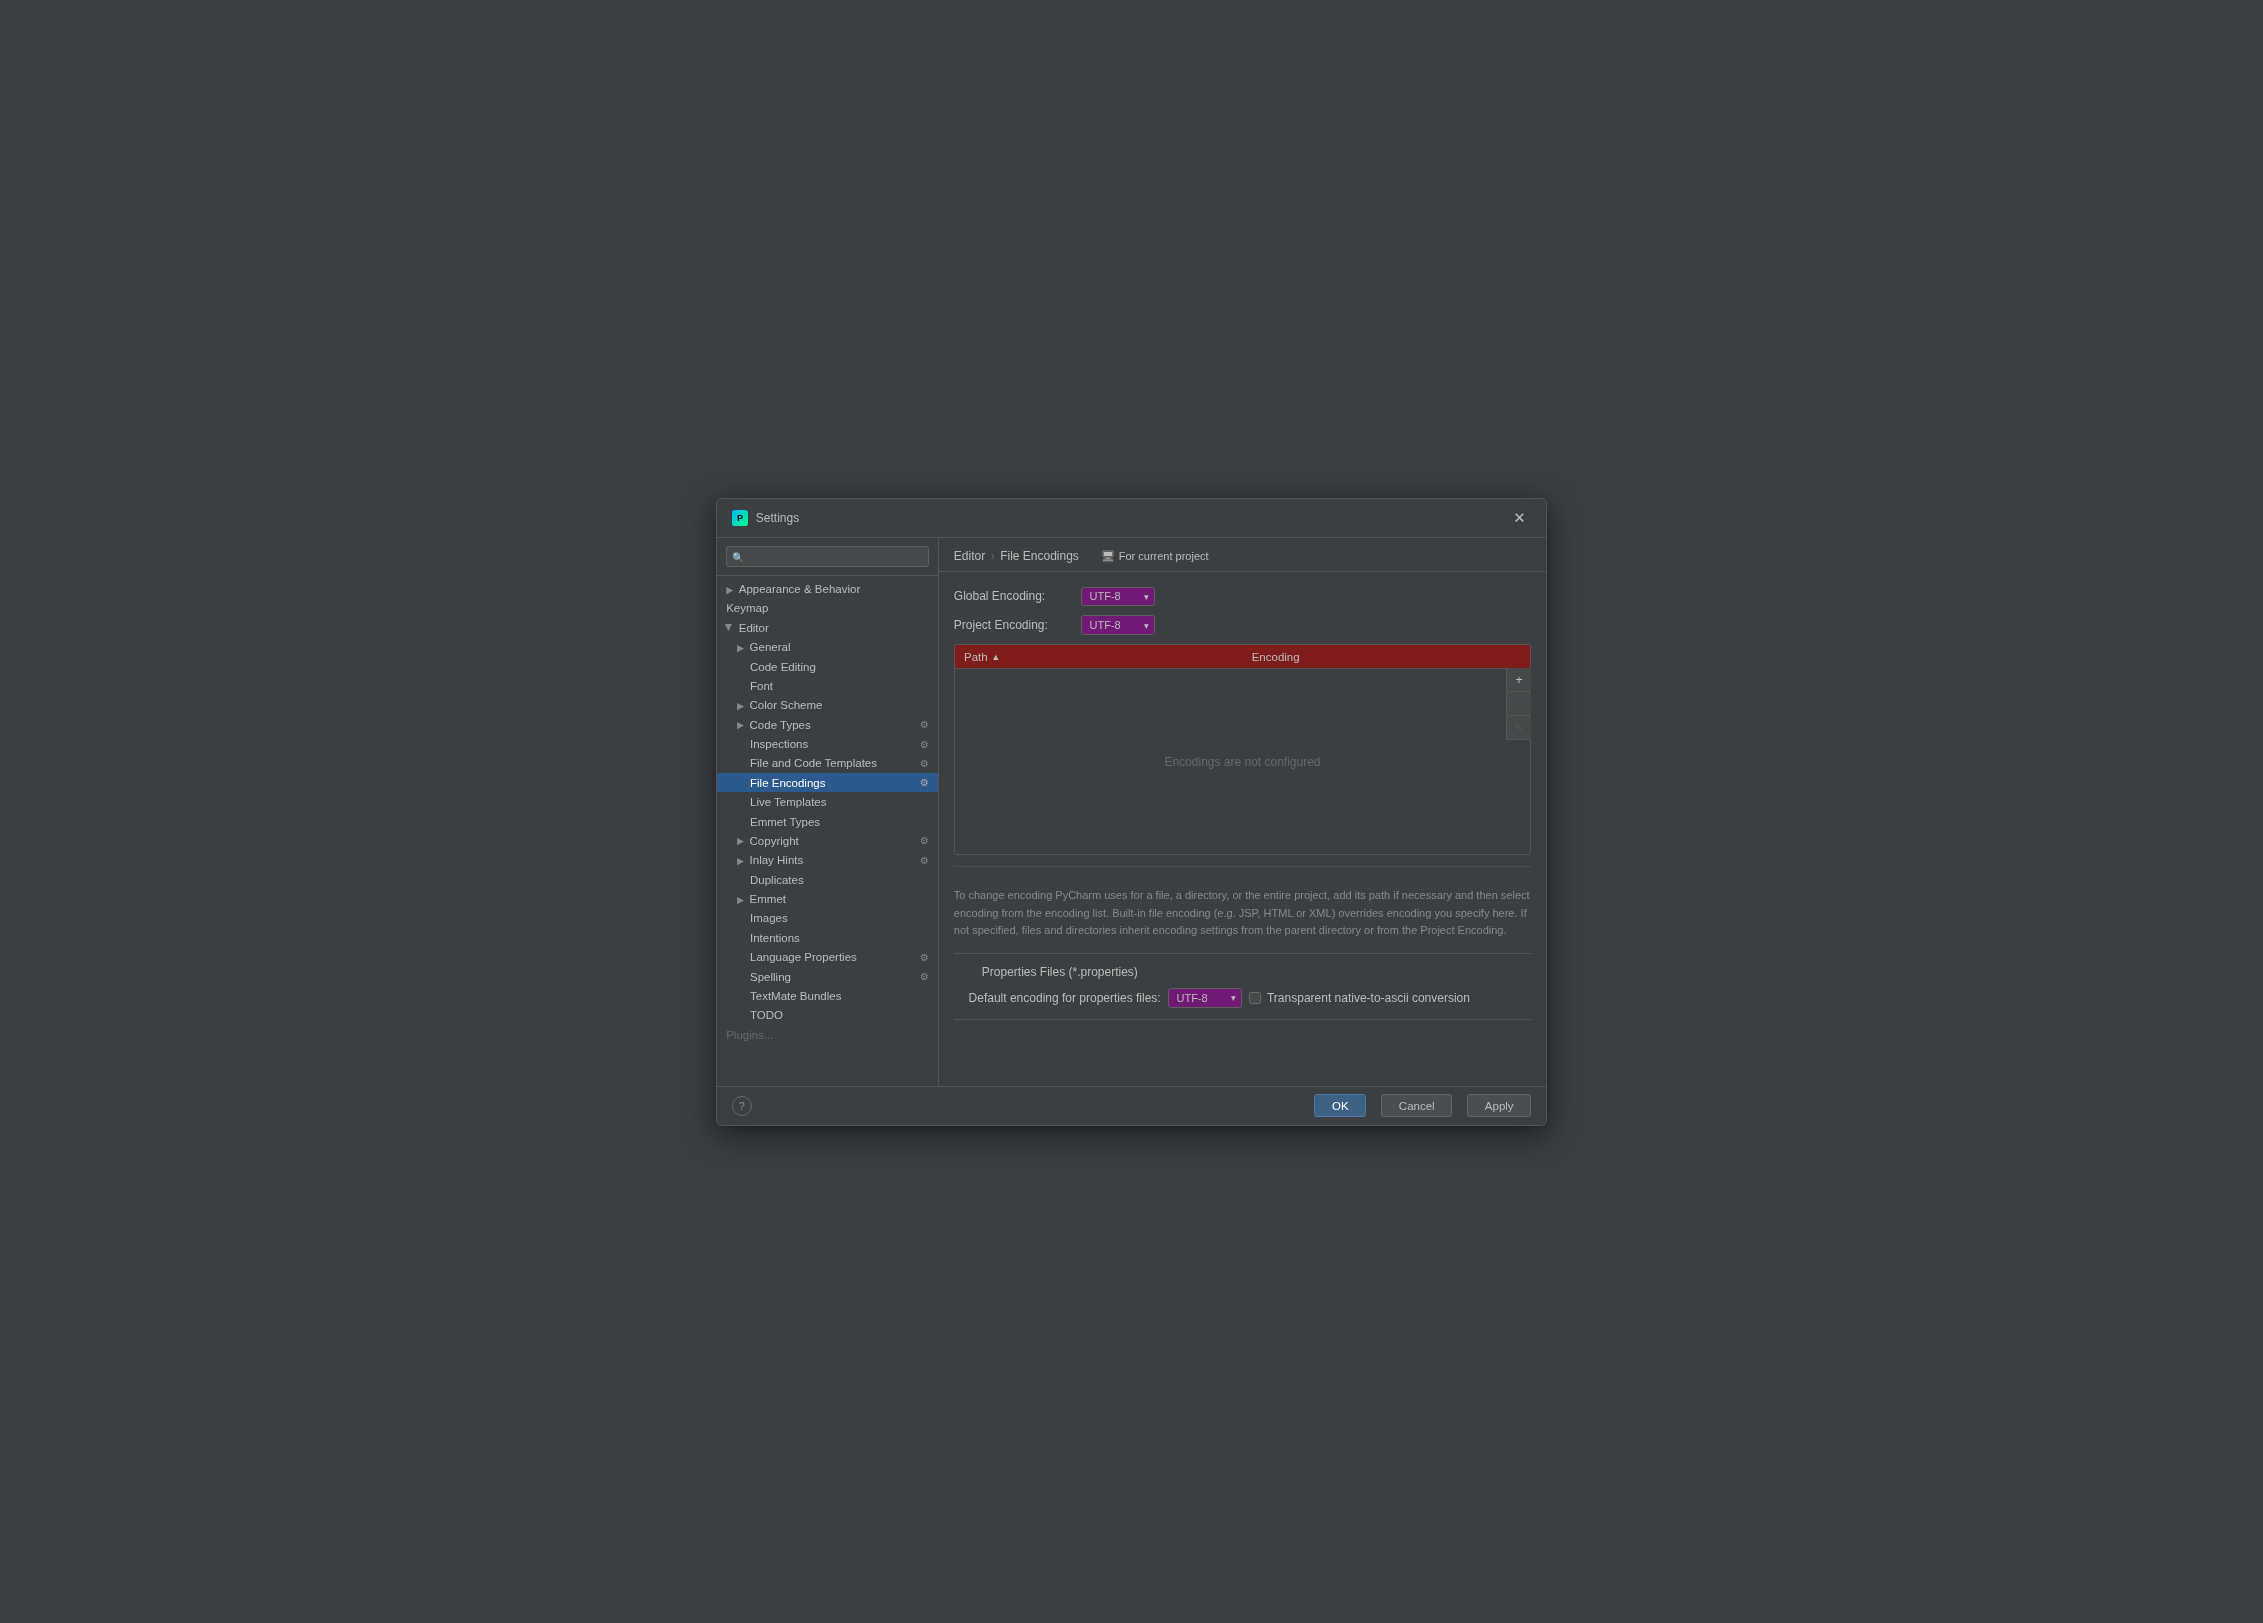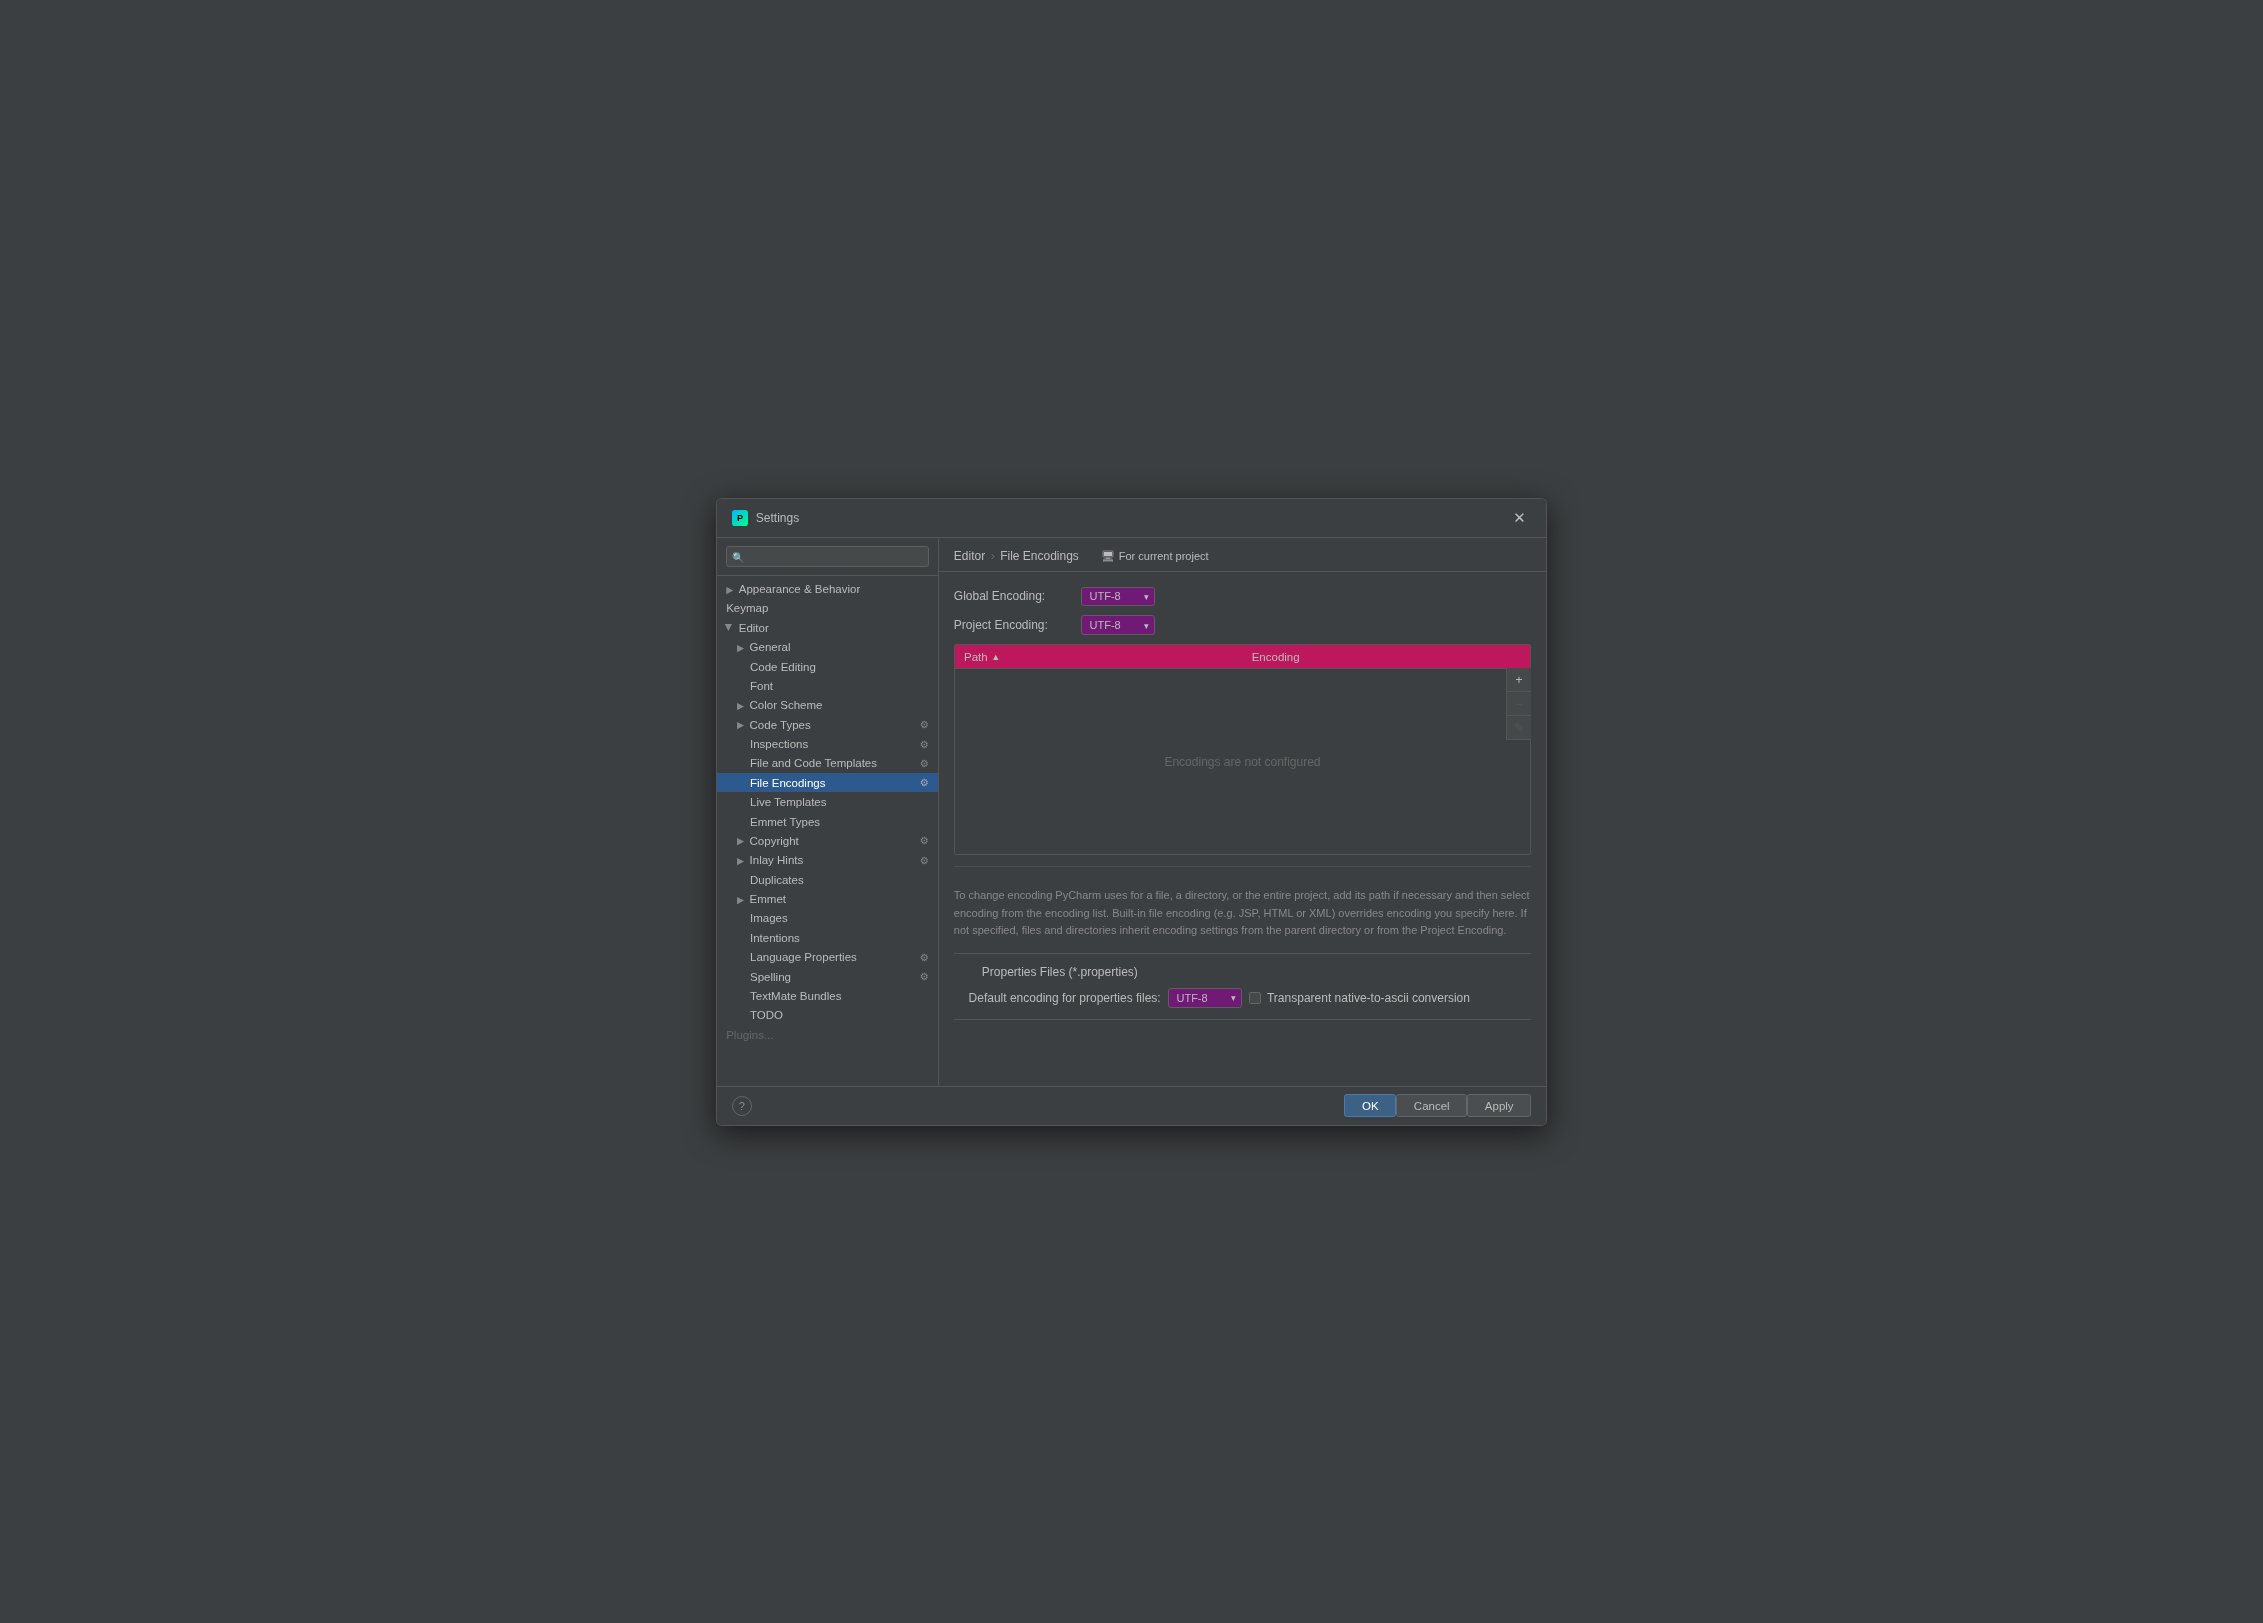--- a/index.html
+++ b/index.html
@@ -204,21 +204,21 @@
       font-size: 9.2px;
     }
     .table-container {
       border: 0.9px solid #555;
       border-radius: 1.8px;
       margin-bottom: 11px;
       position: relative;
     }
     .table-header {
       display: flex;
-      background: #be185d;
+      background: #7f1d1d;
       border-bottom: 0.9px solid #555;
     }
     .table-header-cell {
       padding: 5.5px 9.2px;
       font-size: 11.5px;
       color: #bbbbbb;
       display: flex;
       align-items: center;
       gap: 3.7px;
     }
@@ -316,21 +316,21 @@
       justify-content: space-between;
       background: #3c3f41;
       flex-shrink: 0;
     }
     .footer-left {
       display: flex;
       align-items: center;
     }
     .footer-right {
       display: flex;
-      gap: 0;
+      gap: 15px;
     }
     .help-icon-btn {
       width: 20px;
       height: 20px;
       border-radius: 50%;
       border: 0.9px solid #666;
       background: none;
       color: #888;
       font-size: 11px;
       cursor: pointer;

